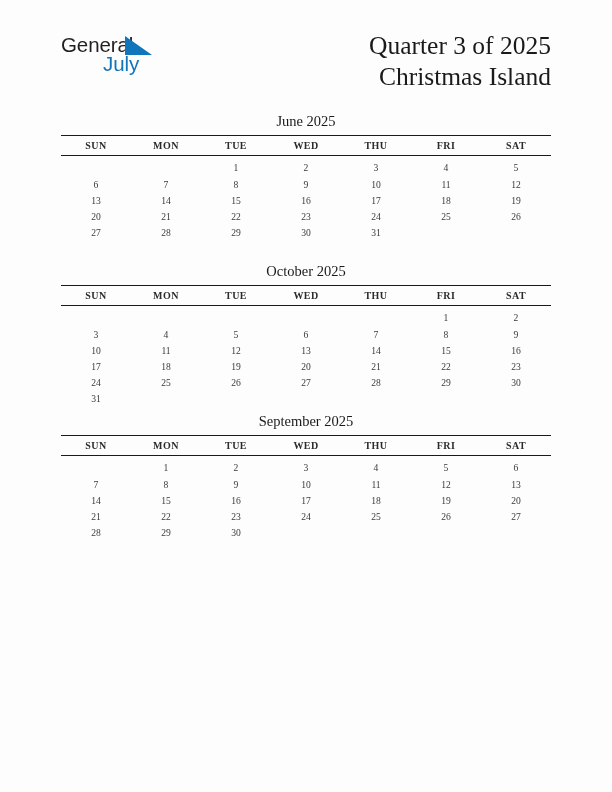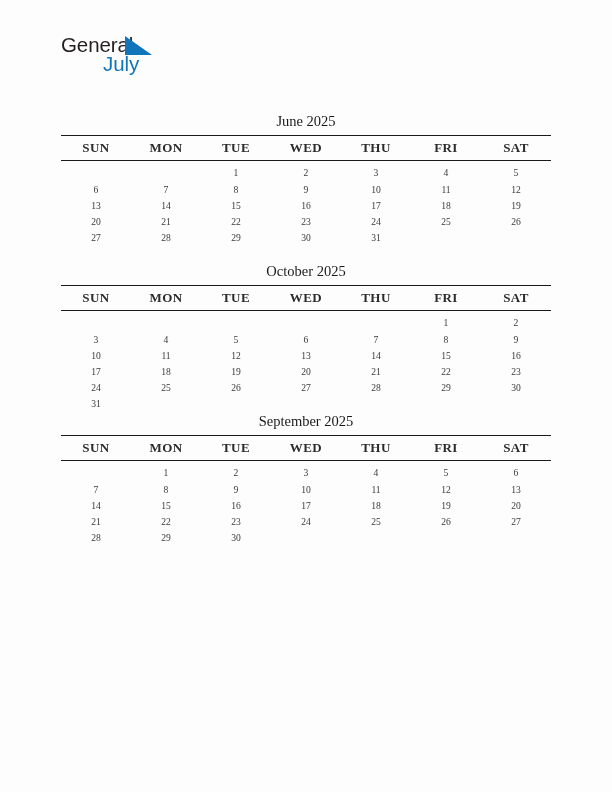--- a/index.html
+++ b/index.html
@@ -111,21 +111,21 @@
     border-collapse: collapse;
     width: 490px;
     table-layout: fixed;
   }
   table.cal thead tr {
     border-top: 1.1px solid #1a1a1a;
     border-bottom: 1.1px solid #1a1a1a;
   }
   table.cal th {
     font-family: "Liberation Serif", serif;
-    font-size: 13px;
+    font-size: 10px;
     font-weight: 700;
     letter-spacing: 0.45px;
     color: #2b2b2b;
     padding: 4px 0 4px 0;
     height: 11px;
     vertical-align: middle;
   }
   table.cal td {
     font-family: "Liberation Serif", serif;
     font-size: 9.6px;
@@ -154,20 +154,24 @@
     <div class="logo">
       <span class="logo-general">General</span>
       <span class="logo-blue">July</span>
       <span class="logo-triangle">
         <svg width="27" height="19" viewBox="0 0 27 19" xmlns="http://www.w3.org/2000/svg">
           <polygon points="0,0 27,19 0,19" fill="#1175bb"></polygon>
         </svg>
       </span>
     </div>
 
+    <div class="title-block">
+      <div class="title-line">Quarter 3 of 2025</div>
+      <div class="title-line">Christmas Island</div>
+    </div>
 
   </div>
 
   <div class="month-block" id="month-0">
     <div class="month-title">June 2025</div>
     <table class="cal">
       <thead>
         <tr>
           <th>SUN</th>
           <th>MON</th>

